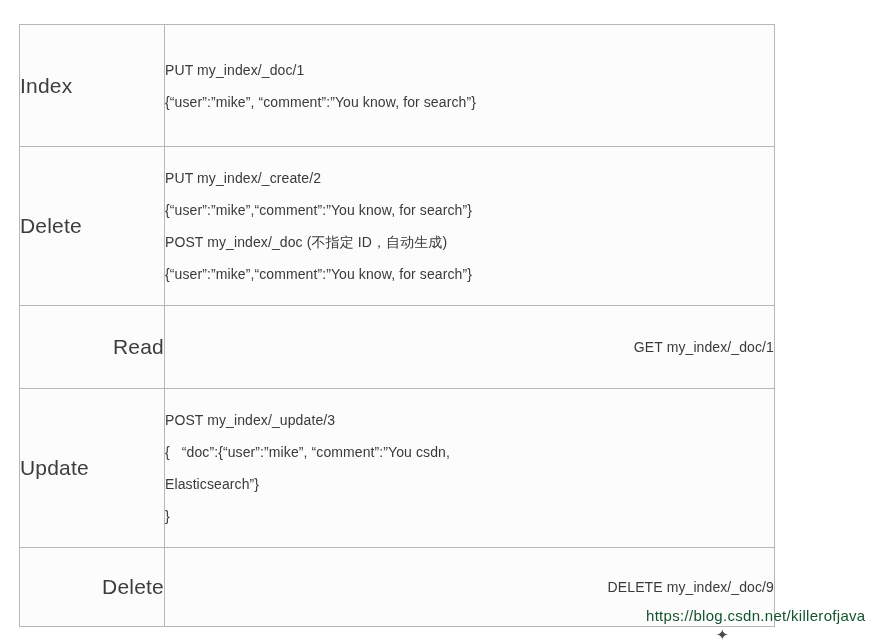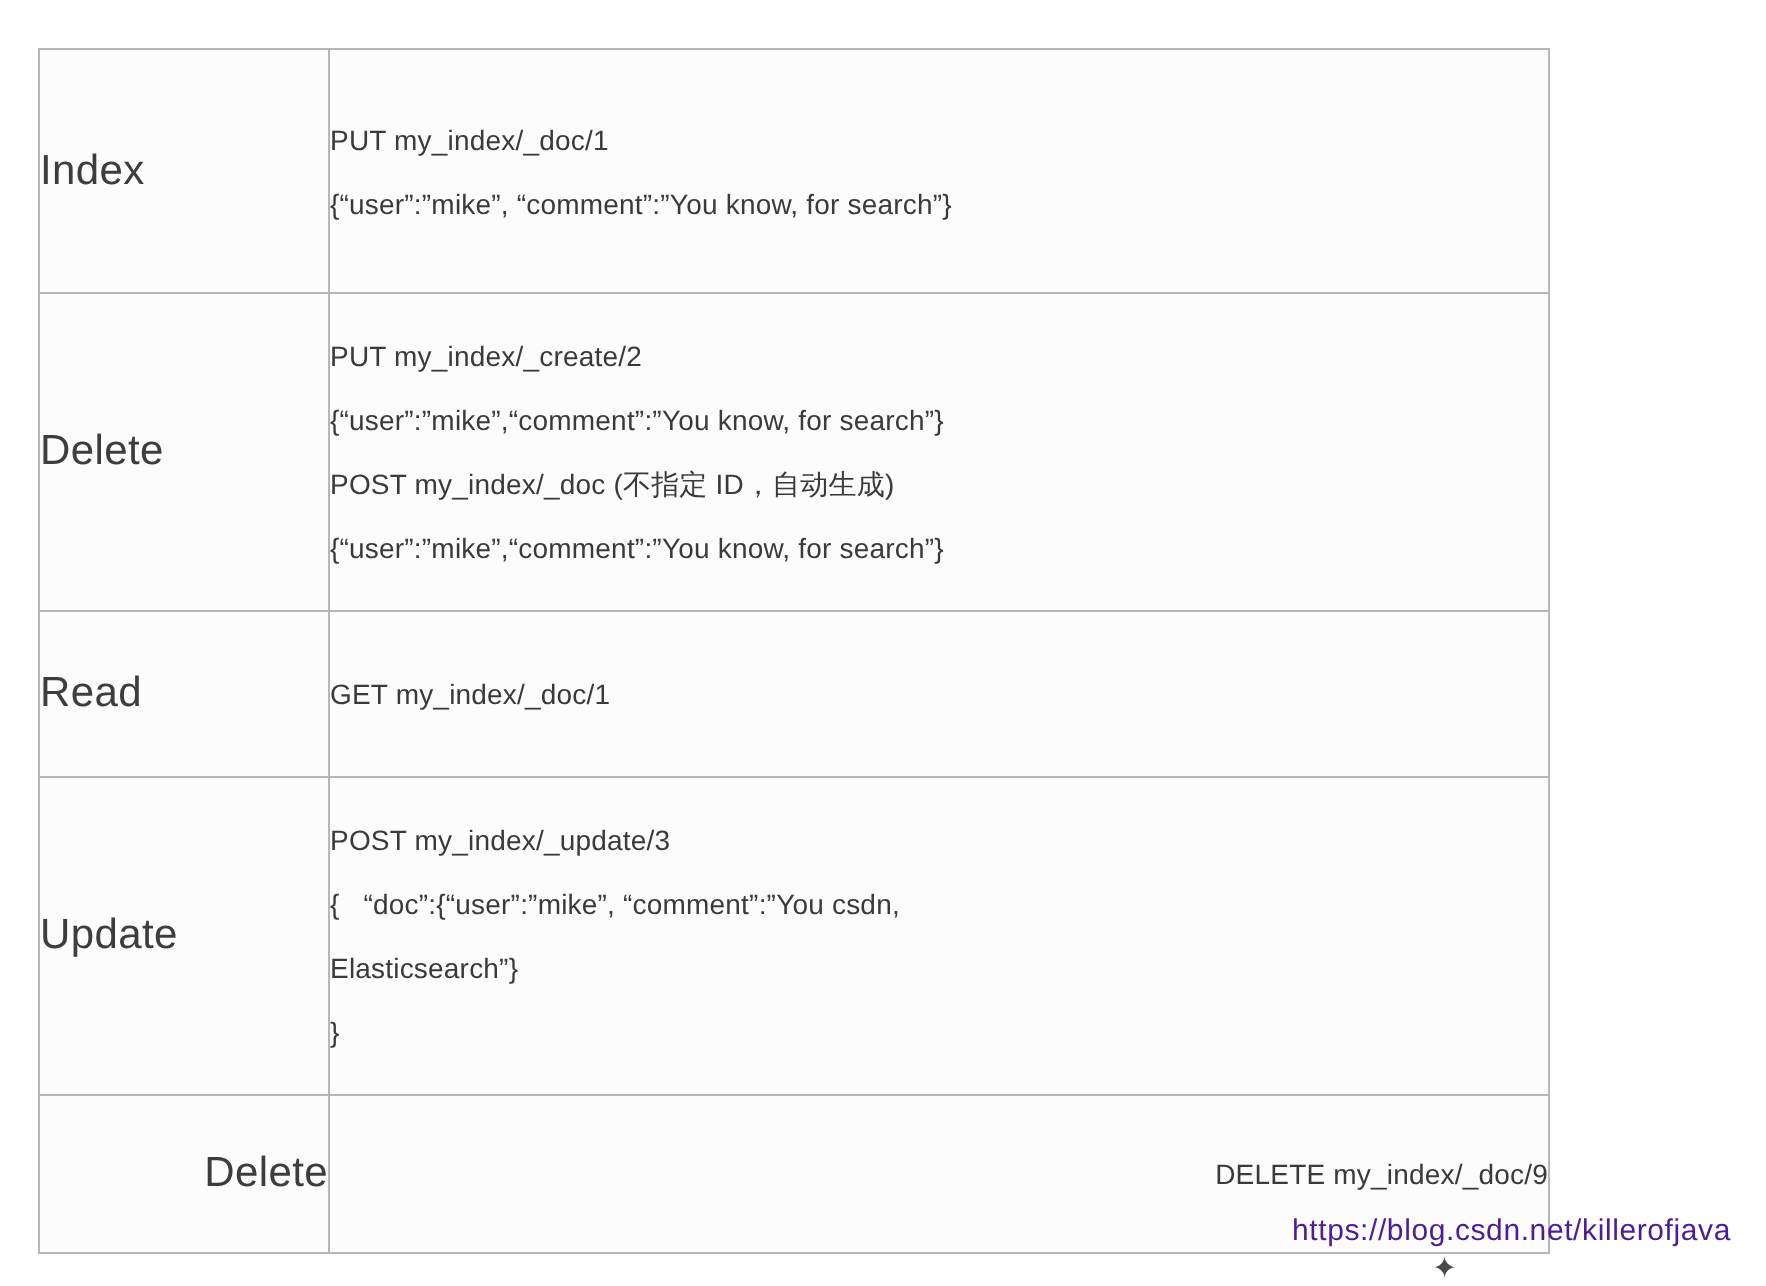--- a/index.html
+++ b/index.html
@@ -46,30 +46,30 @@
     color: #3a3a3a;
     font-size: 14px;
     line-height: 32px;
     letter-spacing: 0.1px;
   }
   .detail-cell .line {
     white-space: pre;
   }
   .row-index    { height: 122px; }
   .row-create   { height: 159px; }
-  .row-read     { height:  83px; }
+  .row-read     { height:  83px; text-align: right; }
   .row-update   { height: 159px; }
   .row-delete   { height:  79px; text-align: right; }
 
   #watermark {
     position: absolute;
     left: 646px;
     top: 607px;
     font-size: 15px;
-    color: #4c1d95;
+    color: #14532d;
     letter-spacing: 0.3px;
     white-space: nowrap;
     font-family: "Liberation Sans", "DejaVu Sans", sans-serif;
     pointer-events: none;
   }
   #cursor-marker {
     position: absolute;
     left: 716px;
     top: 629px;
     width: 11px;

